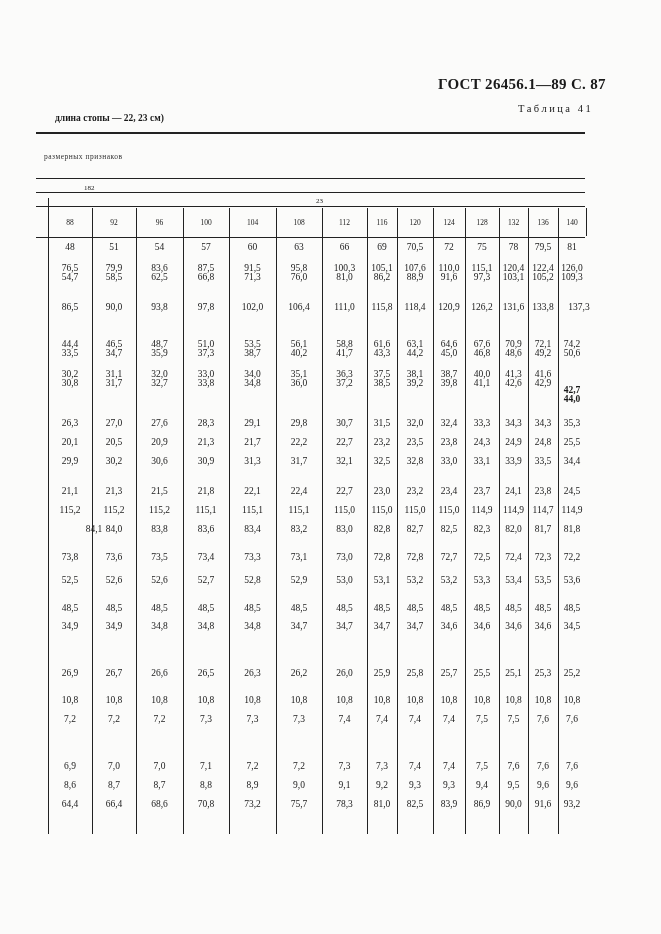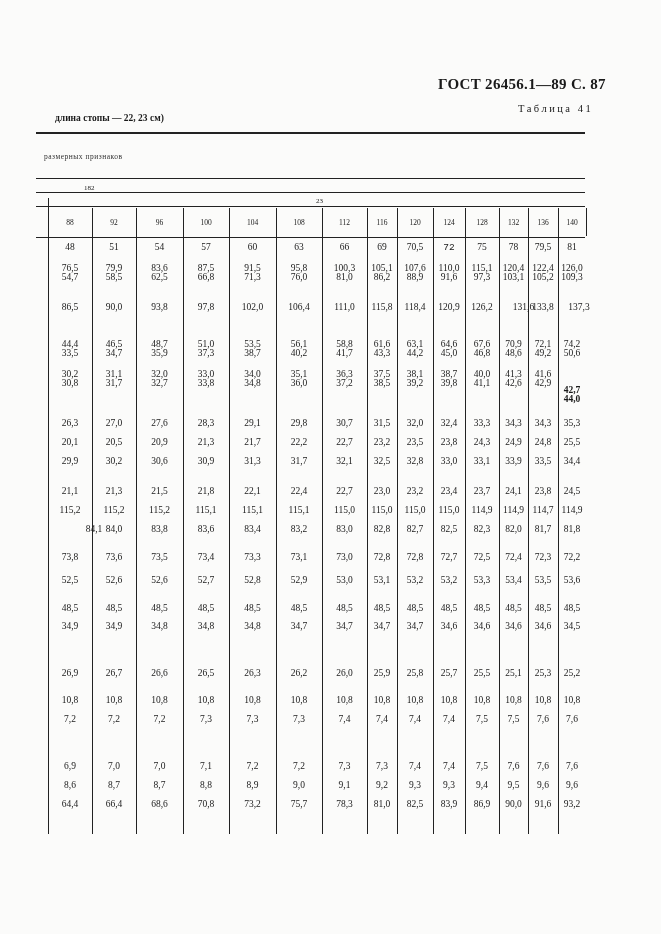--- a/index.html
+++ b/index.html
@@ -67,21 +67,21 @@
     <div class="colhead" style="left: 558px; width: 28px;">140</div>
     <div class="cell" style="left: 48px; width: 44px; top: 243px;">48</div>
     <div class="cell" style="left: 92px; width: 44px; top: 243px;">51</div>
     <div class="cell" style="left: 136px; width: 47px; top: 243px;">54</div>
     <div class="cell" style="left: 183px; width: 46px; top: 243px;">57</div>
     <div class="cell" style="left: 229px; width: 47px; top: 243px;">60</div>
     <div class="cell" style="left: 276px; width: 46px; top: 243px;">63</div>
     <div class="cell" style="left: 322px; width: 45px; top: 243px;">66</div>
     <div class="cell" style="left: 367px; width: 30px; top: 243px;">69</div>
     <div class="cell" style="left: 397px; width: 36px; top: 243px;">70,5</div>
-    <div class="cell" style="left: 433px; width: 32px; top: 243px; font-family: Liberation Mono, monospace;">72</div>
+    <div class="cell" style="left: 433px; width: 32px; top: 243px;">72</div>
     <div class="cell" style="left: 465px; width: 34px; top: 243px;">75</div>
     <div class="cell" style="left: 499px; width: 29px; top: 243px;">78</div>
     <div class="cell" style="left: 528px; width: 30px; top: 243px;">79,5</div>
     <div class="cell" style="left: 558px; width: 28px; top: 243px;">81</div>
     <div class="cell" style="left: 48px; width: 44px; top: 264px;">76,5
 54,7</div>
     <div class="cell" style="left: 92px; width: 44px; top: 264px;">79,9
 58,5</div>
     <div class="cell" style="left: 136px; width: 47px; top: 264px;">83,6
 62,5</div>
@@ -111,21 +111,21 @@
     <div class="cell" style="left: 92px; width: 44px; top: 303px;">90,0</div>
     <div class="cell" style="left: 136px; width: 47px; top: 303px;">93,8</div>
     <div class="cell" style="left: 183px; width: 46px; top: 303px;">97,8</div>
     <div class="cell" style="left: 229px; width: 47px; top: 303px;">102,0</div>
     <div class="cell" style="left: 276px; width: 46px; top: 303px;">106,4</div>
     <div class="cell" style="left: 322px; width: 45px; top: 303px;">111,0</div>
     <div class="cell" style="left: 367px; width: 30px; top: 303px;">115,8</div>
     <div class="cell" style="left: 397px; width: 36px; top: 303px;">118,4</div>
     <div class="cell" style="left: 433px; width: 32px; top: 303px;">120,9</div>
     <div class="cell" style="left: 465px; width: 34px; top: 303px;">126,2</div>
-    <div class="cell" style="left: 499px; width: 29px; top: 303px; padding-left: 10px;">131,6</div>
+    <div class="cell" style="left: 499px; width: 29px; top: 303px;">131,6</div>
     <div class="cell" style="left: 528px; width: 30px; top: 303px;">133,8</div>
     <div class="cell" style="left: 558px; width: 28px; top: 303px; padding-left: 7px;">137,3</div>
     <div class="cell" style="left: 48px; width: 44px; top: 340px;">44,4
 33,5</div>
     <div class="cell" style="left: 92px; width: 44px; top: 340px;">46,5
 34,7</div>
     <div class="cell" style="left: 136px; width: 47px; top: 340px;">48,7
 35,9</div>
     <div class="cell" style="left: 183px; width: 46px; top: 340px;">51,0
 37,3</div>

